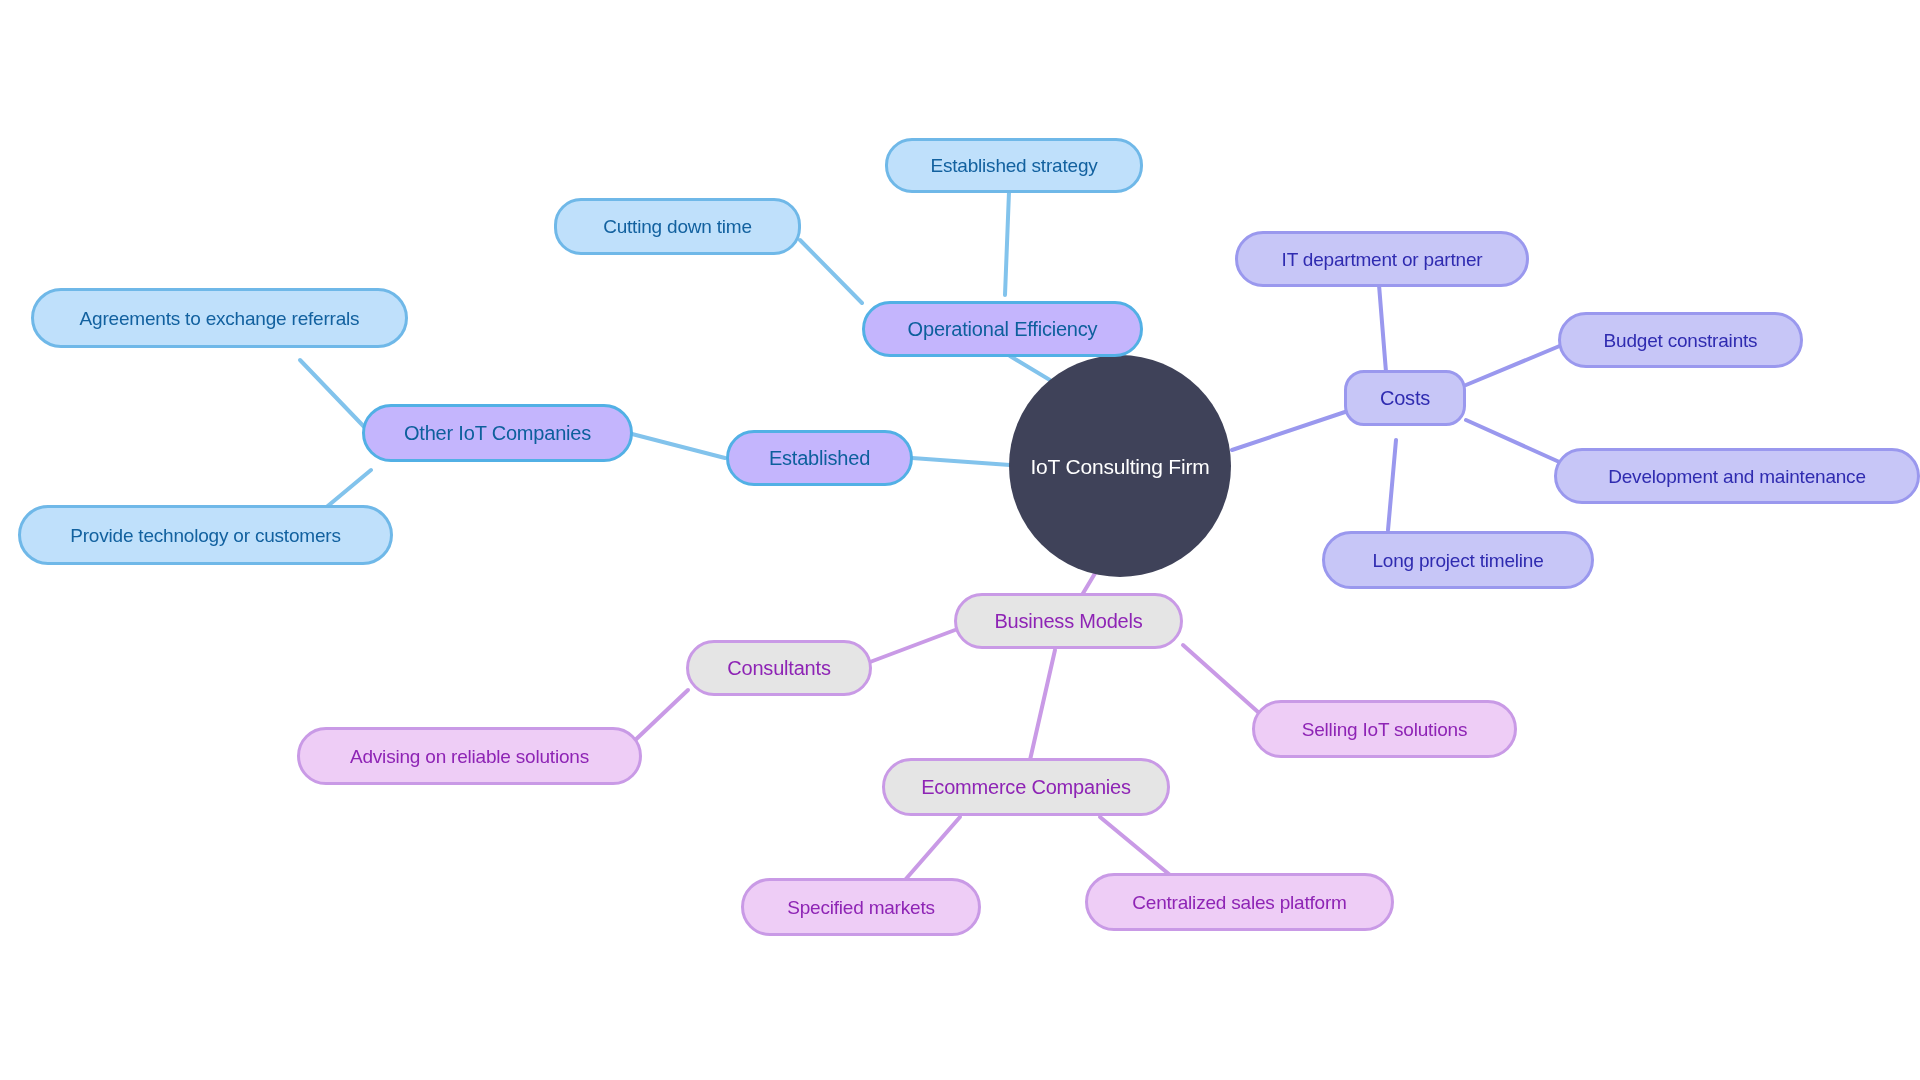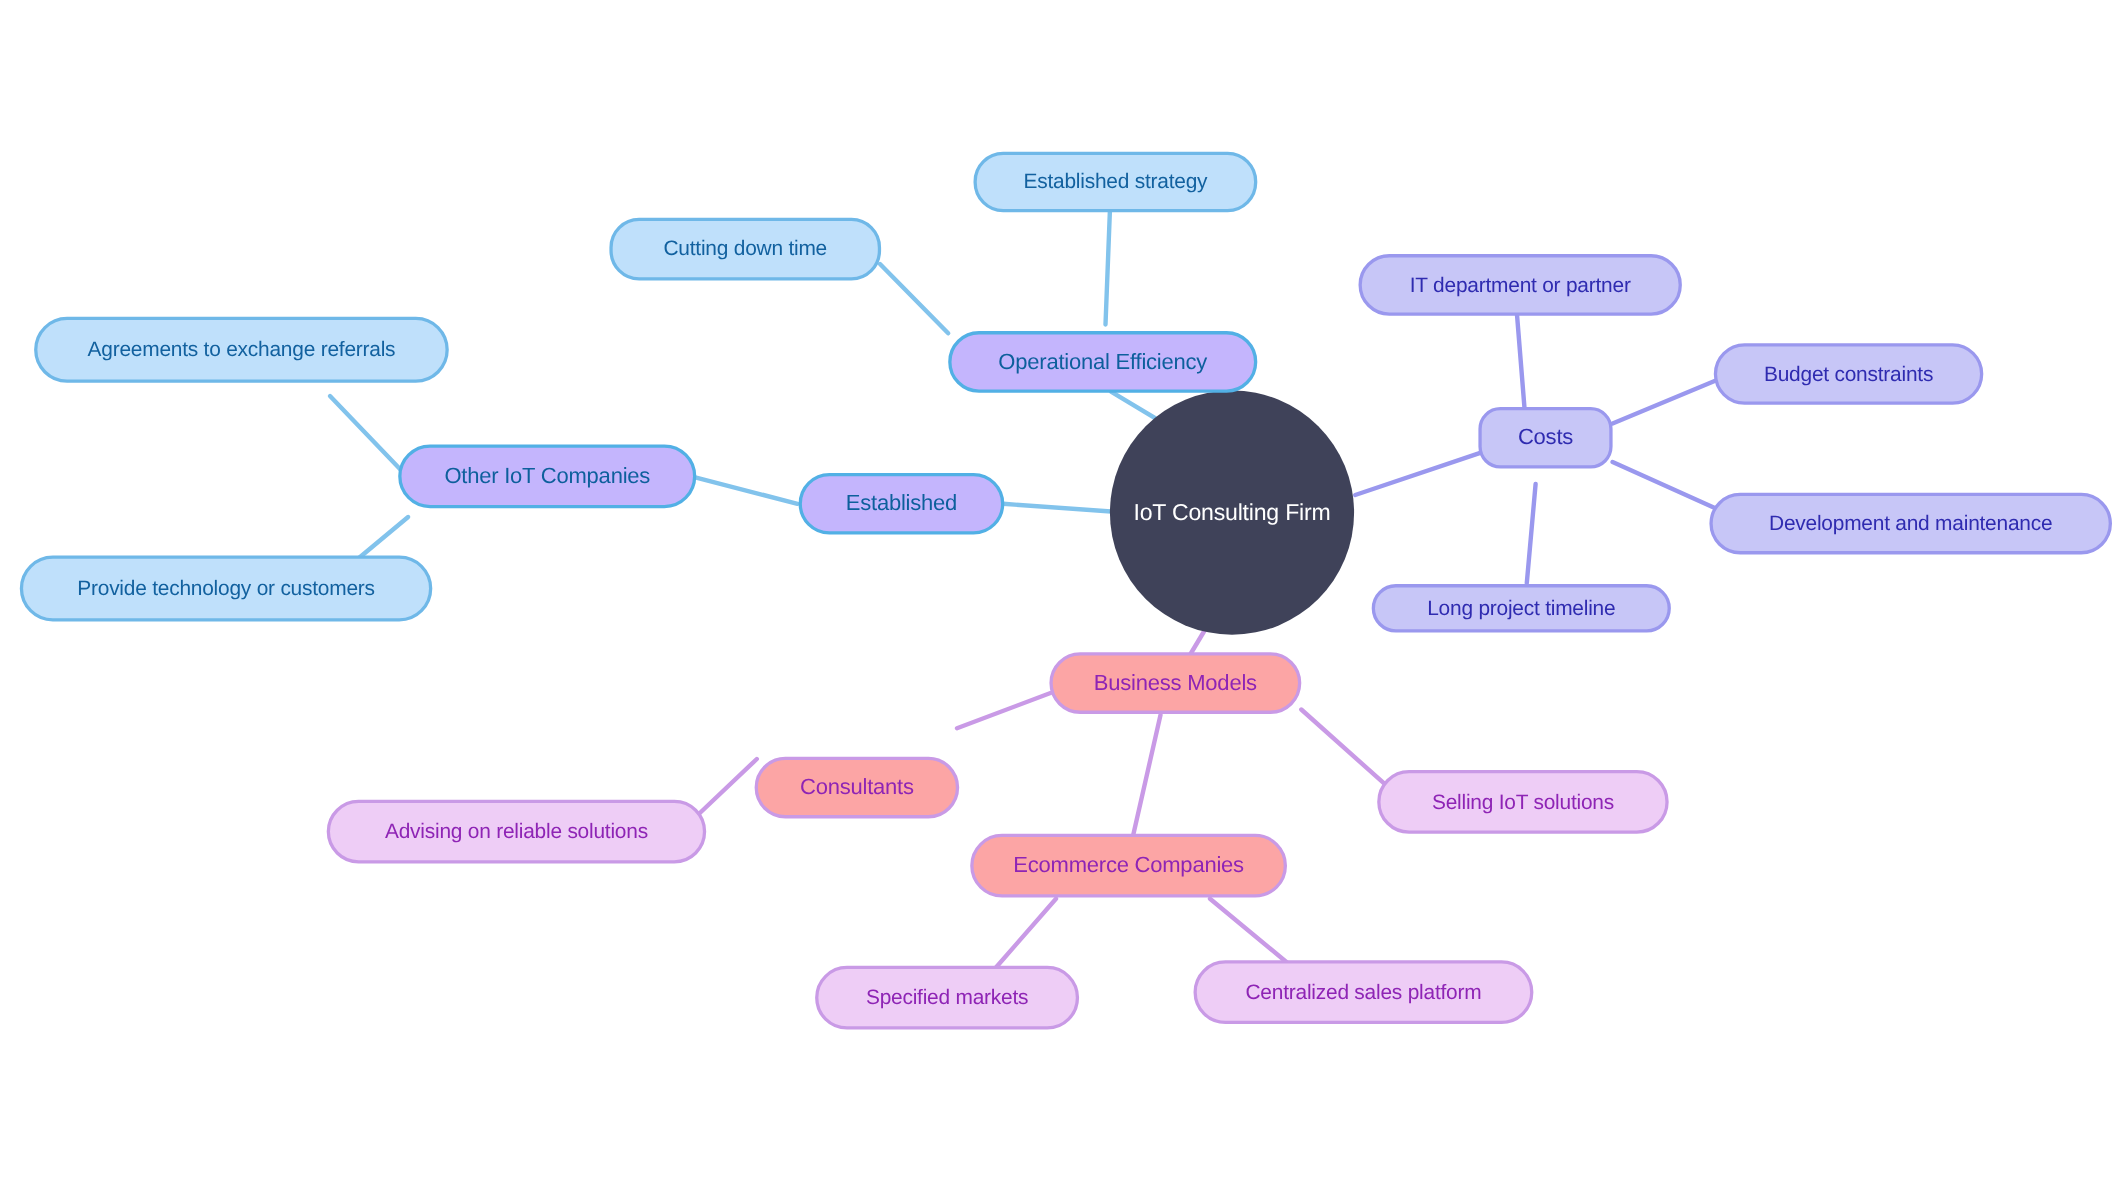--- a/index.html
+++ b/index.html
@@ -71,21 +71,21 @@
     color: #2f2bb0;
   }
   
   .node.magenta {
     background: #eecdf6;
     border-color: #c99ae6;
     border-width: 3px;
     color: #8e24b5;
   }
   .node.magenta.trunk {
-    background: #fca5a5;
+    background: #e5e5e5;
     border-color: #c99ae6;
     color: #8e24b5;
   }
   .node-label {
     display: block;
     line-height: 1;
     padding: 0 2px;
   }
 </style>
 </head>
@@ -159,29 +159,29 @@
   </div>
 
   <div class="node purple" style="left:1558px; top:312px; width:245px; height:56px; border-radius:28px; font-size:19px;">
     <span class="node-label">Budget constraints</span>
   </div>
 
   <div class="node purple" style="left:1554px; top:448px; width:366px; height:56px; border-radius:28px; font-size:19px;">
     <span class="node-label">Development and maintenance</span>
   </div>
 
-  <div class="node purple" style="left:1247px; top:531px; width:272px; height:44px; border-radius:29px; font-size:19px;">
+  <div class="node purple" style="left:1322px; top:531px; width:272px; height:58px; border-radius:29px; font-size:19px;">
     <span class="node-label">Long project timeline</span>
   </div>
 
   <div class="node magenta trunk" style="left:954px; top:593px; width:229px; height:56px; border-radius:28px; font-size:20px;">
     <span class="node-label">Business Models</span>
   </div>
 
-  <div class="node magenta trunk" style="left:686px; top:640px; width:186px; height:56px; border-radius:28px; font-size:20px;margin-top:48px;">
+  <div class="node magenta trunk" style="left:686px; top:640px; width:186px; height:56px; border-radius:28px; font-size:20px;">
     <span class="node-label">Consultants</span>
   </div>
 
   <div class="node magenta" style="left:297px; top:727px; width:345px; height:58px; border-radius:29px; font-size:19px;">
     <span class="node-label">Advising on reliable solutions</span>
   </div>
 
   <div class="node magenta" style="left:1252px; top:700px; width:265px; height:58px; border-radius:29px; font-size:19px;">
     <span class="node-label">Selling IoT solutions</span>
   </div>

